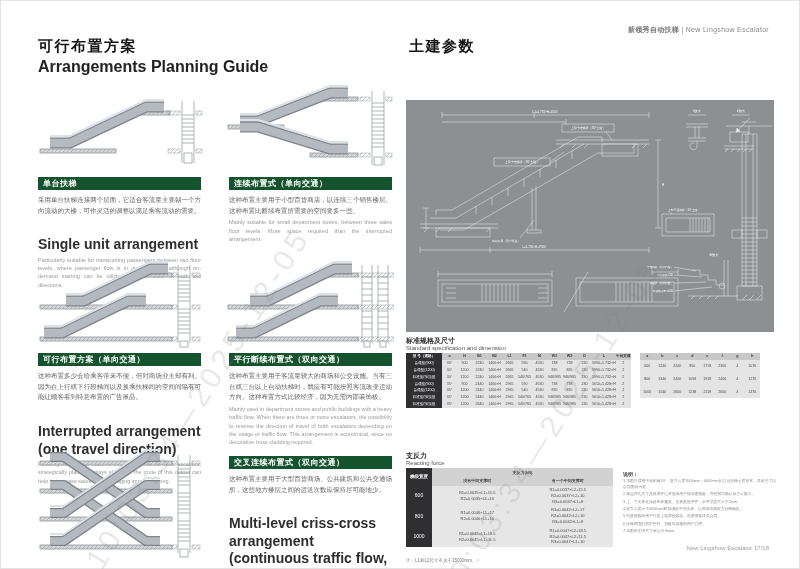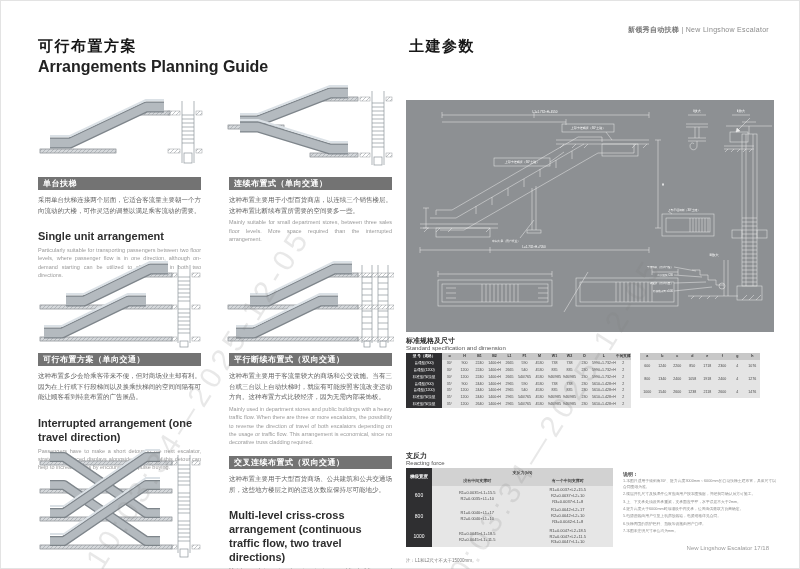--- a/index.html
+++ b/index.html
@@ -8,24 +8,24 @@
   .sheet{position:absolute;inset:0;border:1px solid #e3e3e3;background:#fff;}
 
   
   .brand{position:absolute;top:24px;right:30px;font-size:7px;color:#8a8a8a;letter-spacing:.3px;}
   .brand b{color:#777;font-weight:bold;}
   .page-title-cn{position:absolute;font-size:15px;font-weight:bold;color:#161616;letter-spacing:1.5px;text-align:right;}
   .page-title-en{position:absolute;font-size:16px;font-weight:bold;color:#222;}
 
   
   .col{position:absolute;width:163px;}
-  .bar{height:13px;background:#737373;color:#fff;font-size:8px;font-weight:bold;
+  .bar{height:13px;background:#14532d;color:#fff;font-size:8px;font-weight:bold;
        line-height:13px;padding-left:5px;letter-spacing:.5px;white-space:nowrap;}
   .cn-body{font-size:6.5px;color:#5f5f5f;line-height:1.65;margin-top:5px;text-align:justify;}
-  .en-title{font-size:11px;font-weight:bold;color:#2e2e2e;line-height:1.25;margin-top:14px;}
+  .en-title{font-size:14px;font-weight:bold;color:#2e2e2e;line-height:1.25;margin-top:20px;}
   .en-body{font-size:5.5px;color:#9a9a9a;line-height:1.5;margin-top:2px;text-align:justify;}
   .diag{position:absolute;}
 
   
   .cad-panel{position:absolute;left:405px;top:99px;width:368px;height:232px;background:#8d9093;}
   .cad{width:100%;height:100%;display:block;}
   .sub-title-cn{position:absolute;font-size:7px;font-weight:bold;color:#2d2d2d;}
   .sub-title-en{position:absolute;font-size:6px;color:#555;}
 
   

